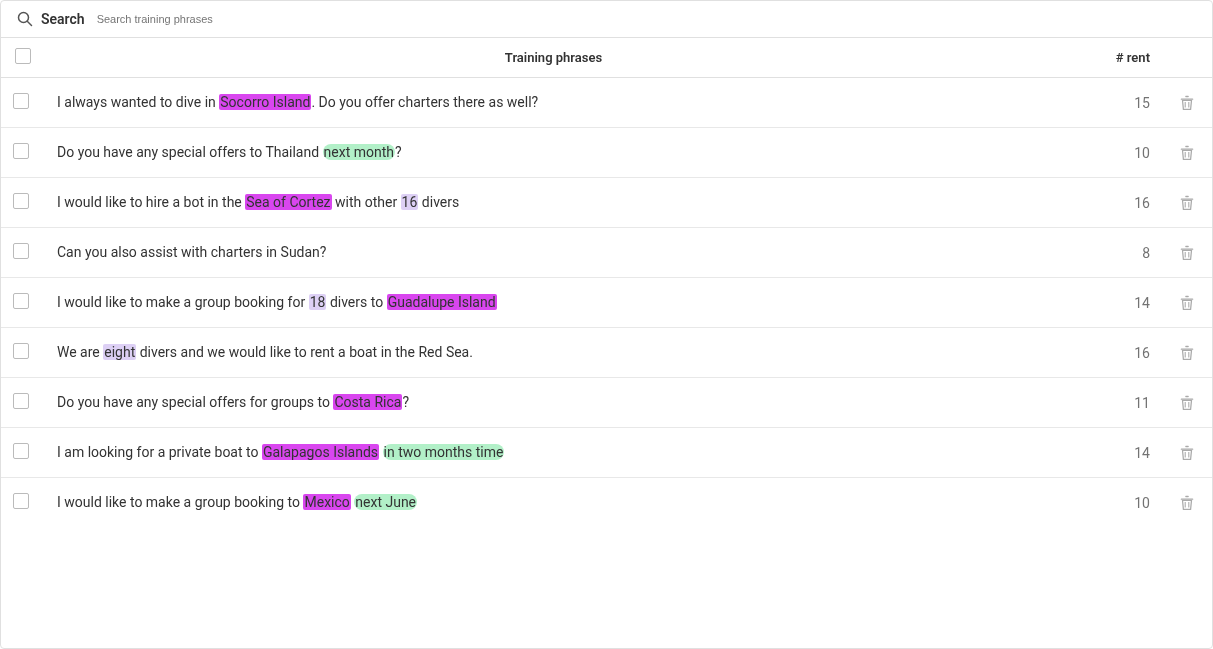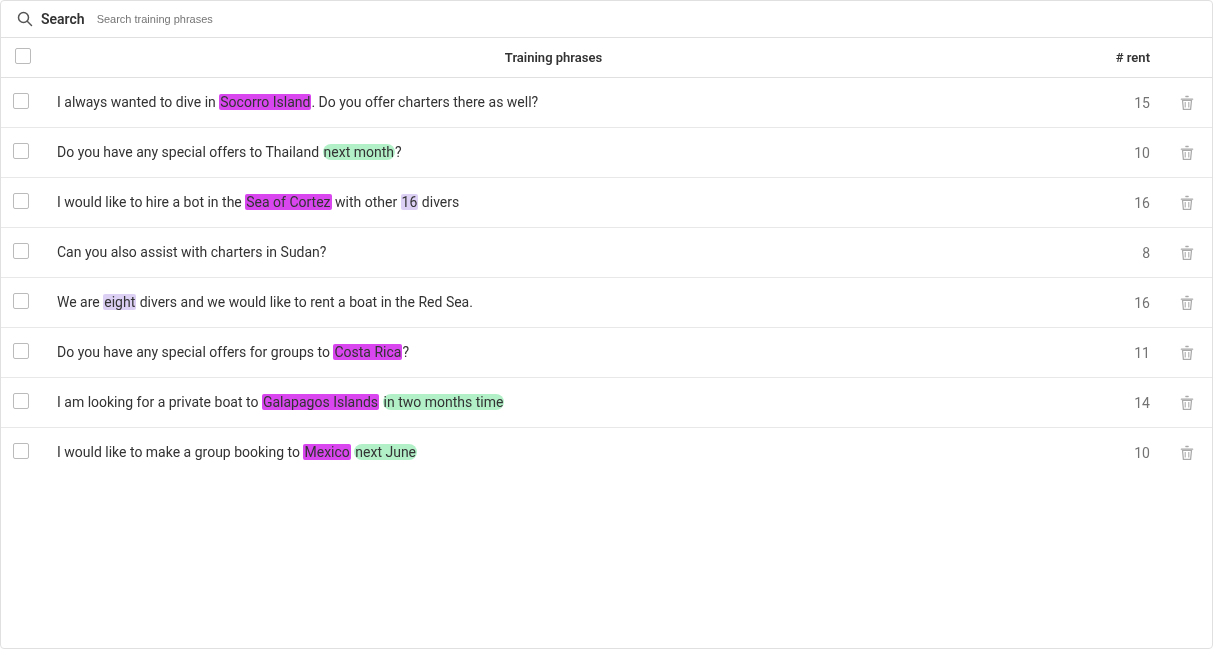--- a/index.html
+++ b/index.html
@@ -228,20 +228,36 @@
     <rect x="8" y="2" width="4" height="1.5" rx="0.75"></rect>
     <path d="M5 7l1 10h8l1-10H5z" fill="none" stroke="#aaa" stroke-width="1.4"></path>
     <line x1="8" y1="9" x2="8" y2="15" stroke="#aaa" stroke-width="1.2"></line>
     <line x1="12" y1="9" x2="12" y2="15" stroke="#aaa" stroke-width="1.2"></line>
   </svg>
             </span>
           </td>
         </tr>
         <tr>
           <td class="checkbox-col"><span class="checkbox"></span></td>
+          <td class="phrase-col">I would like to make a group booking for <span class="highlight-purple">18</span> divers to <span class="highlight-blue">Guadalupe Island</span></td>
+          <td class="words-col">14</td>
+          <td class="action-col">
+            <span class="delete-icon">
+              <svg viewBox="0 0 20 20" xmlns="http://www.w3.org/2000/svg">
+    <rect x="3" y="5" width="14" height="1.5" rx="0.75"></rect>
+    <rect x="8" y="2" width="4" height="1.5" rx="0.75"></rect>
+    <path d="M5 7l1 10h8l1-10H5z" fill="none" stroke="#aaa" stroke-width="1.4"></path>
+    <line x1="8" y1="9" x2="8" y2="15" stroke="#aaa" stroke-width="1.2"></line>
+    <line x1="12" y1="9" x2="12" y2="15" stroke="#aaa" stroke-width="1.2"></line>
+  </svg>
+            </span>
+          </td>
+        </tr>
+        <tr>
+          <td class="checkbox-col"><span class="checkbox"></span></td>
           <td class="phrase-col">We are <span class="highlight-purple">eight</span> divers and we would like to rent a boat in the Red Sea.</td>
           <td class="words-col">16</td>
           <td class="action-col">
             <span class="delete-icon">
               <svg viewBox="0 0 20 20" xmlns="http://www.w3.org/2000/svg">
     <rect x="3" y="5" width="14" height="1.5" rx="0.75"></rect>
     <rect x="8" y="2" width="4" height="1.5" rx="0.75"></rect>
     <path d="M5 7l1 10h8l1-10H5z" fill="none" stroke="#aaa" stroke-width="1.4"></path>
     <line x1="8" y1="9" x2="8" y2="15" stroke="#aaa" stroke-width="1.2"></line>
     <line x1="12" y1="9" x2="12" y2="15" stroke="#aaa" stroke-width="1.2"></line>

